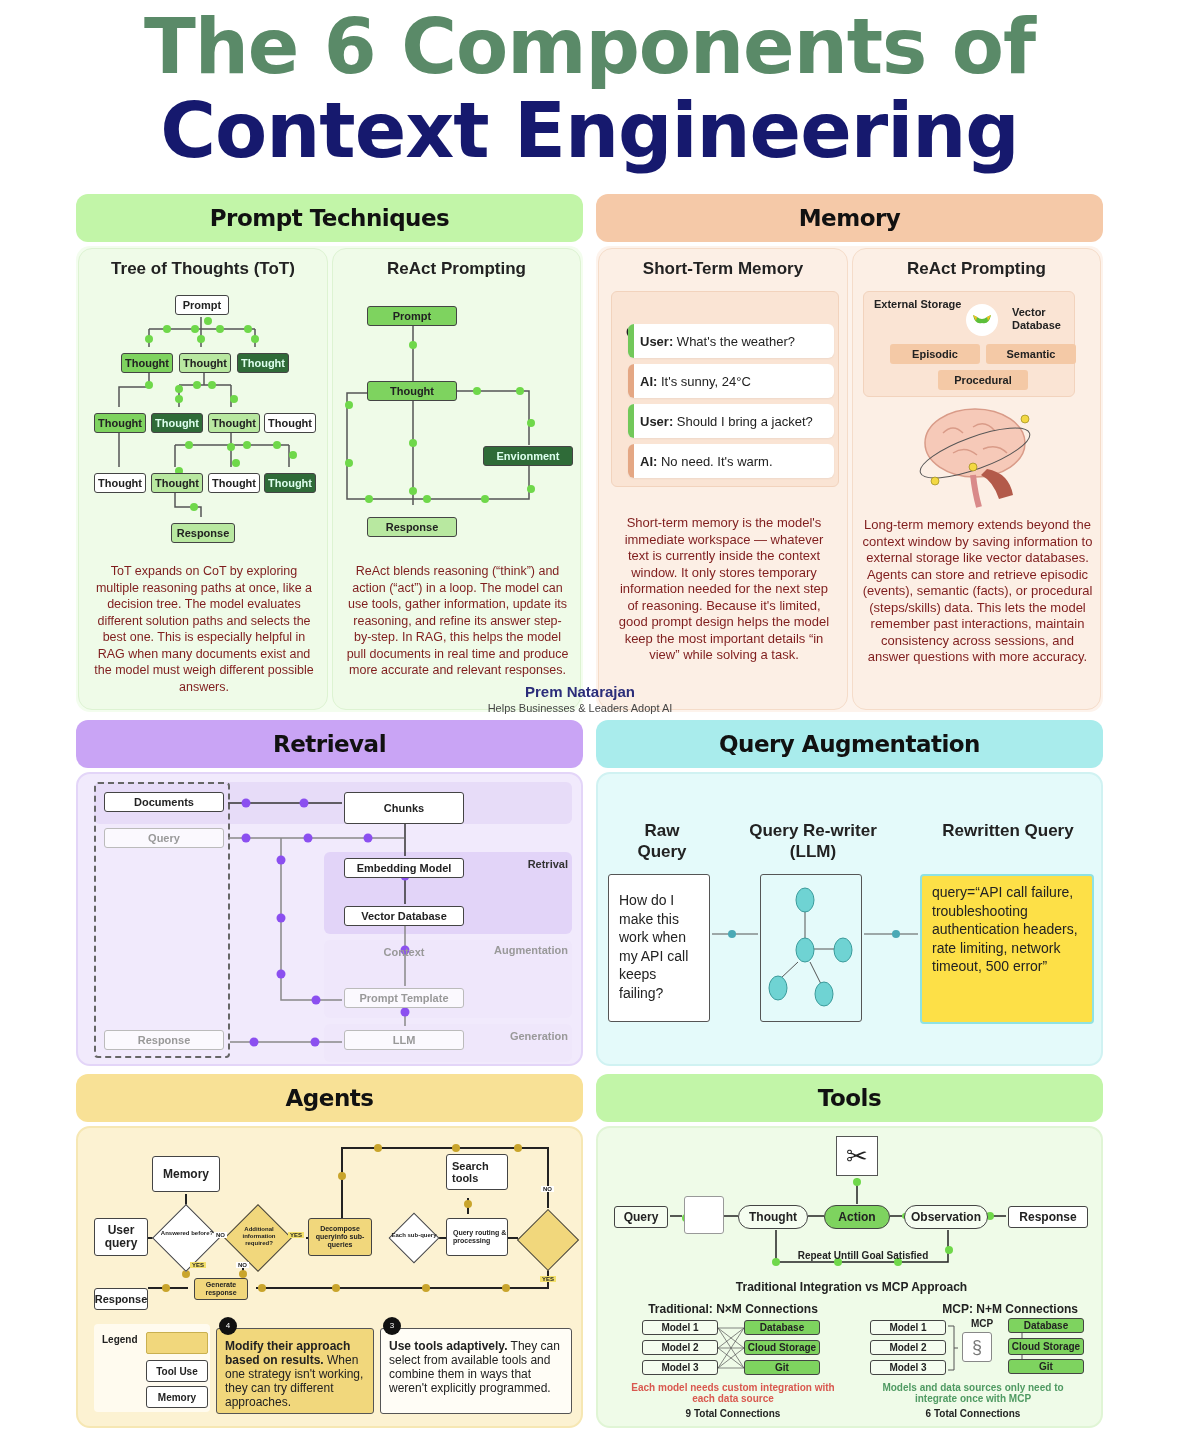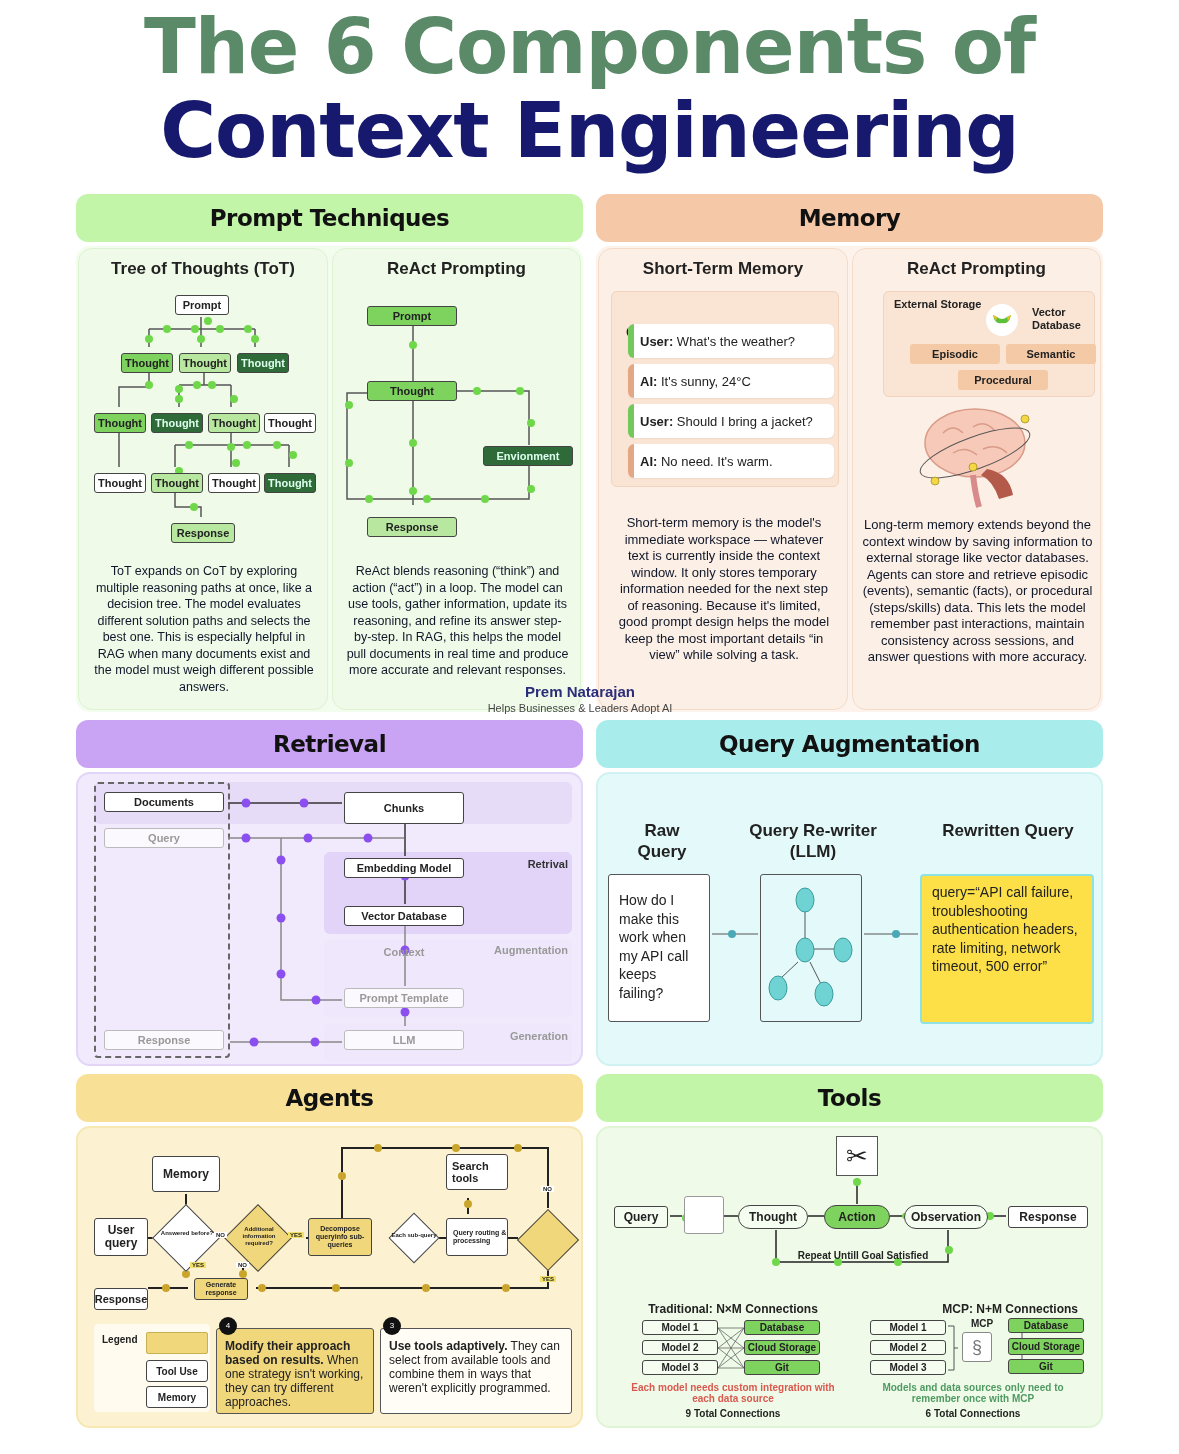--- a/index.html
+++ b/index.html
@@ -4,21 +4,21 @@
 <style>
   * { box-sizing: border-box; margin: 0; padding: 0; }
   body { width: 1179px; height: 1454px; background: #ffffff; font-family: "Liberation Sans", sans-serif; color: #222; position: relative; overflow: hidden; }
   .title { position: absolute; left: 0; width: 1179px; text-align: center; font-family: "DejaVu Sans", sans-serif; font-weight: bold; letter-spacing: -1px; }
   .title.l1 { top: 2px; font-size: 76px; color: #5a8a68; }
   .title.l2 { top: 86px; font-size: 76px; color: #16196e; }
   .sec-head { position: absolute; height: 48px; border-radius: 12px; display: flex; align-items: center; justify-content: center; font-weight: bold; font-size: 23px; color: #111; font-family: "DejaVu Sans", sans-serif; letter-spacing: -0.5px; }
   .panel { position: absolute; border-radius: 14px; }
   .sub { position: absolute; border-radius: 14px; }
   .sub-title { position: absolute; left: 0; right: 0; text-align: center; font-weight: bold; font-size: 17px; color: #222; }
-  .desc { position: absolute; text-align: center; font-size: 12.5px; line-height: 16.5px; color: #0f172a; }
+  .desc { position: absolute; text-align: center; font-size: 12.5px; line-height: 16.5px; color: #7f1d1d; }
   .node { position: absolute; border: 1.5px solid #444; border-radius: 3px; font-size: 11px; font-weight: bold; display: flex; align-items: center; justify-content: center; text-align: center; }
   .ctx-row { position: absolute; left: 16px; width: 206px; height: 34px; background: #fff; border-radius: 6px; font-size: 13px; display: flex; align-items: center; padding-left: 12px; box-shadow: 0 1px 2px rgba(0,0,0,0.05); }
   .ctx-row .bar { position: absolute; left: 0; top: 0; bottom: 0; width: 6px; border-radius: 6px 0 0 6px; }
   .tag { position: absolute; background: #f4c9a6; border-radius: 3px; font-size: 11px; font-weight: bold; display: flex; align-items: center; justify-content: center; }
 </style>
 </head>
 <body>
 
 <div class="title l1">The 6 Components of</div>
 <div class="title l2">Context Engineering</div>
@@ -138,21 +138,21 @@
         <span class="bar" style="background:#e4a784;"></span>
         <b>AI:</b>
         <span style="white-space:pre;"> No need. It's warm.</span>
       </div>
   </div>
   <div class="desc" style="left:18px;top:266px;width:214px;font-size:13px;">Short-term memory is the model's immediate workspace — whatever text is currently inside the context window. It only stores temporary information needed for the next step of reasoning. Because it's limited, good prompt design helps the model keep the most important details “in view” while solving a task.</div>
 </div>
 
 <div class="sub" style="left:852px;top:248px;width:249px;height:462px;background:#fcefe5;border:1px solid #f5dcc9;">
   <div class="sub-title" style="top:10px;">ReAct Prompting</div>
-  <div style="position:absolute;left:10px;top:42px;width:212px;height:106px;background:#fae4d4;border-radius:6px;border:1px solid #f2d3bd;margin-left:20px;">
+  <div style="position:absolute;left:10px;top:42px;width:212px;height:106px;background:#fae4d4;border-radius:6px;border:1px solid #f2d3bd;">
     <div style="position:absolute;left:10px;top:6px;font-weight:bold;font-size:11px;">External Storage</div>
     <div style="position:absolute;left:102px;top:12px;width:32px;height:32px;border-radius:50%;background:#fff;display:flex;align-items:center;justify-content:center;">
       <svg width="22" height="14" viewBox="0 0 22 14">
           <path d="M2 2 Q4 12 11 10 Q18 12 20 2 L16 4 Q11 8 6 4 Z" fill="#5cbf3a"></path>
           <path d="M2 2 L6 4 L5 8 Z" fill="#f0c020"></path>
           <path d="M20 2 L16 4 L17 8 Z" fill="#f0c020"></path>
         </svg>
     </div>
     <div style="position:absolute;left:148px;top:14px;width:60px;font-weight:bold;font-size:11px;line-height:13px;">Vector Database</div>
     <div class="tag" style="left:26px;top:52px;width:90px;height:20px;">Episodic</div>
@@ -361,20 +361,21 @@
         <circle cx="351" cy="122" r="4"></circle>
     </g>
   </svg>
   <div class="node" style="left:16px;top:78px;width:54px;height:22px;background:#f5fdf0;font-size:12px;">Query</div>
   <div class="node" style="left:86px;top:68px;width:40px;height:38px;background:#fff;border-color:#999;"></div>
   <div class="node" style="left:140px;top:77px;width:70px;height:24px;background:#f5fdf0;border-radius:12px;font-size:12px;">Thought</div>
   <div class="node" style="left:226px;top:77px;width:66px;height:24px;background:#7ed35f;border-radius:12px;font-size:12px;">Action</div>
   <div class="node" style="left:306px;top:77px;width:84px;height:24px;background:#f5fdf0;border-radius:12px;font-size:12px;">Observation</div>
   <div class="node" style="left:410px;top:78px;width:80px;height:22px;background:#fff;font-size:12px;">Response</div>
   <div style="position:absolute;left:180px;top:122px;width:170px;text-align:center;font-size:10px;font-weight:bold;">Repeat Untill Goal Satisfied</div>
+  <div style="position:absolute;left:0;top:152px;width:507px;text-align:center;font-size:12px;font-weight:bold;">Traditional Integration vs MCP Approach</div>
 
   <div style="position:absolute;left:30px;top:174px;width:210px;text-align:center;font-size:12px;font-weight:bold;">Traditional: N×M Connections</div>
   <div class="node" style="left:44px;top:192px;width:76px;height:15px;background:#f5fdf0;font-size:10px;">Model 1</div>
   <div class="node" style="left:44px;top:212px;width:76px;height:15px;background:#f5fdf0;font-size:10px;">Model 2</div>
   <div class="node" style="left:44px;top:232px;width:76px;height:15px;background:#f5fdf0;font-size:10px;">Model 3</div>
   <svg width="30" height="60" style="position:absolute;left:120px;top:192px;">
     <g stroke="#555" stroke-width="0.7">
         <line x1="0" y1="8" x2="26" y2="8"></line>
         <line x1="0" y1="8" x2="26" y2="28"></line>
         <line x1="0" y1="8" x2="26" y2="48"></line>
@@ -402,15 +403,15 @@
         <path d="M8 28 H12"></path>
         <path d="M82 6 H76 V50 H82"></path>
         <path d="M76 28 H72"></path>
       </g>
   </svg>
   <div style="position:absolute;left:364px;top:190px;width:40px;text-align:center;font-size:10px;font-weight:bold;">MCP</div>
   <div style="position:absolute;left:364px;top:204px;width:30px;height:30px;background:#fff;border:1px solid #888;border-radius:3px;display:flex;align-items:center;justify-content:center;font-size:18px;color:#777;">§</div>
   <div class="node" style="left:410px;top:190px;width:76px;height:15px;background:#7ed35f;font-size:10px;">Database</div>
   <div class="node" style="left:410px;top:210px;width:76px;height:17px;background:#7ed35f;font-size:10px;">Cloud Storage</div>
   <div class="node" style="left:410px;top:231px;width:76px;height:15px;background:#7ed35f;font-size:10px;">Git</div>
-  <div style="position:absolute;left:270px;top:254px;width:210px;text-align:center;font-size:10px;line-height:11px;color:#4f9a62;font-weight:bold;">Models and data sources only need to remember once with MCP</div>
+  <div style="position:absolute;left:270px;top:254px;width:210px;text-align:center;font-size:10px;line-height:11px;color:#4f9a62;font-weight:bold;">Models and data sources only need to integrate once with MCP</div>
   <div style="position:absolute;left:270px;top:280px;width:210px;text-align:center;font-size:10px;font-weight:bold;">6 Total Connections</div>
 </div>
 
 </body></html>

